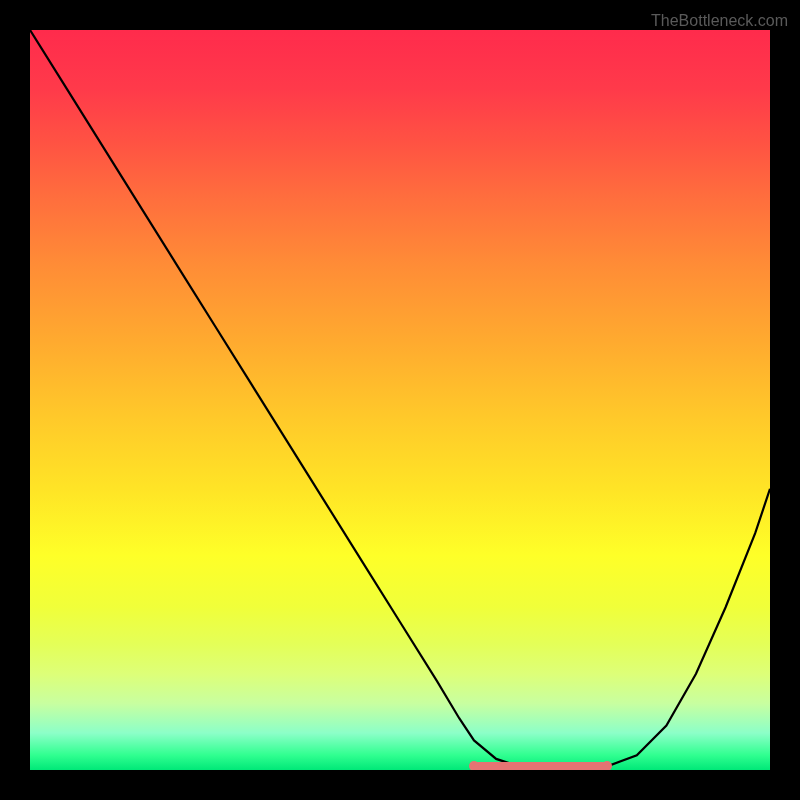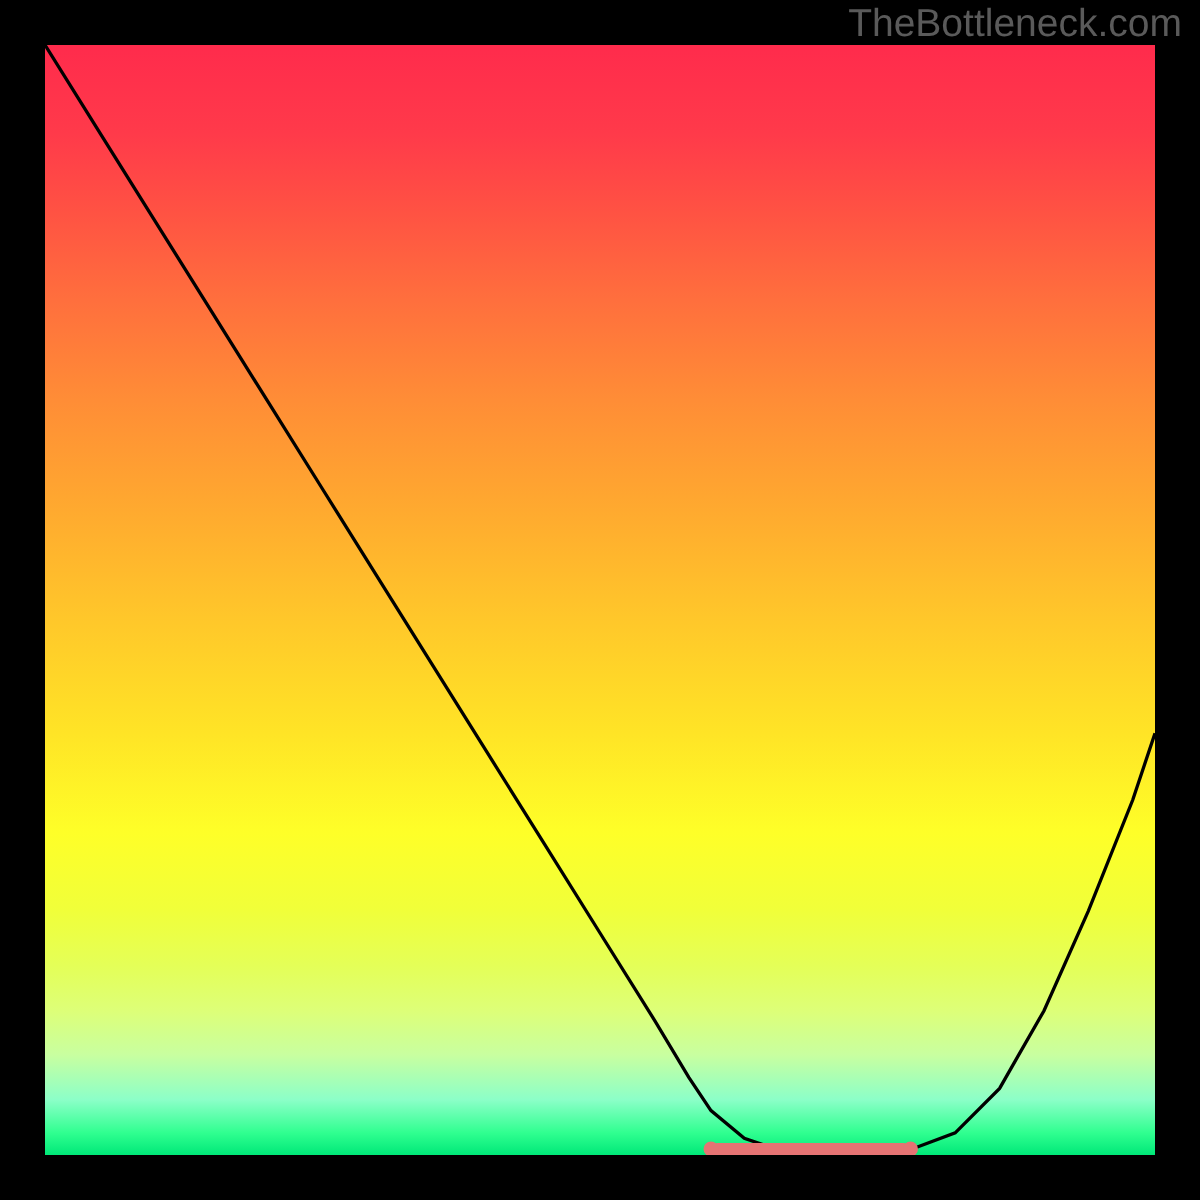--- a/index.html
+++ b/index.html
@@ -6,24 +6,24 @@
   body {
     width: 800px;
     height: 800px;
     background: #000;
     position: relative;
     overflow: hidden;
     font-family: Arial, sans-serif;
   }
   .watermark {
     position: absolute;
-    top: 0;
+    top: 12px;
     right: 12px;
     color: #5a5a5a;
-    font-size: 26px;
+    font-size: 16px;
     font-weight: 500;
     z-index: 10;
     margin-left: 12px;
   }
   .plot-area {
     position: absolute;
     left: 30px;
     top: 30px;
     width: 740px;
     height: 740px;

